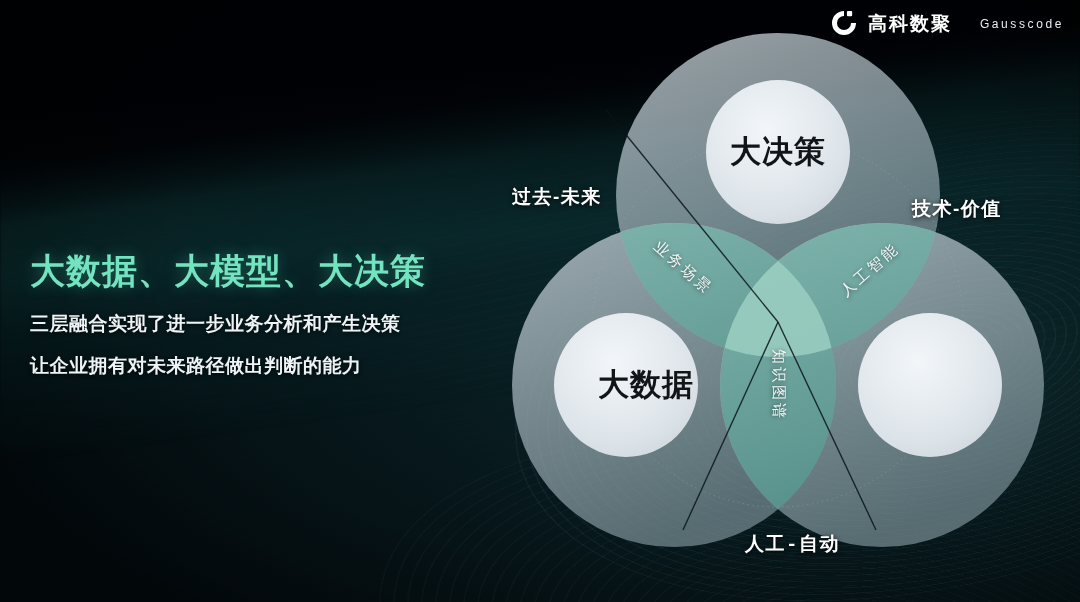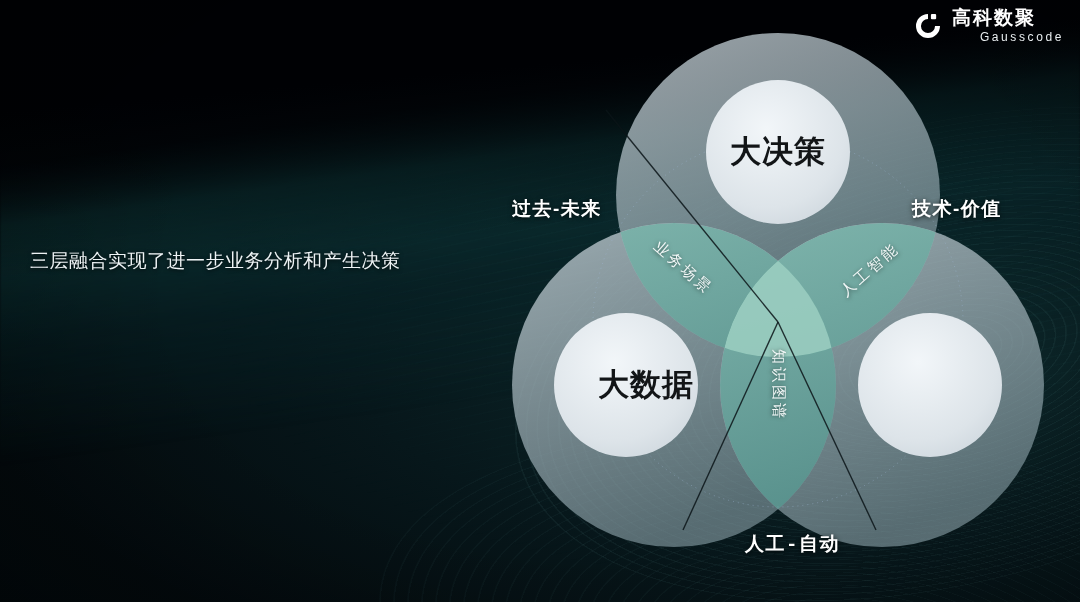--- a/index.html
+++ b/index.html
@@ -67,32 +67,32 @@
   .copy{position:absolute;left:30px;top:248px;width:460px;}
   .headline{
     font-size:35px;font-weight:bold;letter-spacing:1px;
     color:#74e3c0;
     margin:0 0 16px 0;
     text-shadow:0 0 14px rgba(80,220,180,.35);
     white-space:nowrap;
   }
   .subline{
     font-size:19px;color:#eef3f5;margin:0 0 16px 0;
-    letter-spacing:.5px;font-weight:400;
+    letter-spacing:.5px;font-weight:700;
     text-shadow:0 1px 4px rgba(0,0,0,.8);
   }
   .subline:last-child{margin-bottom:0;}
 
   
   .logo{
     position:absolute;right:16px;top:8px;
     display:flex;align-items:center;gap:9px;
   }
   .logo-mark{width:30px;height:30px;flex:0 0 auto;}
-  .logo-text{display:flex;flex-direction:column;line-height:1;}
+  .logo-text{display:flex;flex-direction:row;line-height:1;}
   .logo-cn{font-size:19px;font-weight:bold;color:#fff;letter-spacing:2px;}
   .logo-en{font-size:12px;color:#e9eef0;letter-spacing:2.6px;margin-top:4px;padding-left:28px;}
 
   
   .venn{position:absolute;left:478px;top:10px;width:600px;height:570px;}
   .venn svg{display:block;width:100%;height:100%;}
 
   .lobe-label{
     position:absolute;
     color:#f3f8f8;font-size:15px;letter-spacing:3px;
@@ -131,21 +131,23 @@
         <rect x="19.1" y="3.2" width="5.6" height="5.6" rx="1.1" fill="#ffffff"></rect>
       </svg>
     </span>
     <span class="logo-text">
       <span class="logo-cn">高科数聚</span>
       <span class="logo-en">Gausscode</span>
     </span>
   </div>
 
   <div class="copy">
+    <h1 class="headline">大数据、大模型、大决策</h1>
     <p class="subline">三层融合实现了进一步业务分析和产生决策</p>
+    <p class="subline">让企业拥有对未来路径做出判断的能力</p>
   </div>
 
   <div class="venn">
     <svg viewBox="0 0 600 570" aria-hidden="true">
       <defs>
         <linearGradient id="gLobe" x1="0" y1="0" x2="0.4" y2="1">
           <stop offset="0%" stop-color="#c3ced4" stop-opacity=".80"></stop>
           <stop offset="55%" stop-color="#9fb0b7" stop-opacity=".72"></stop>
           <stop offset="100%" stop-color="#7d939a" stop-opacity=".68"></stop>
         </linearGradient>
@@ -217,17 +219,17 @@
     </svg>
 
     <span class="core-label" style="left:50%;top:142px;transform:translate(-50%,-50%);font-size:31px;text-align:center;">大决策</span>
     <span class="core-label" style="left:148px;top:375px;transform:translate(-50%,-50%);font-size:31px;margin-left:20px;">大数据</span>
 
     <span class="lobe-label" style="left:205px;top:258px;transform:translate(-50%,-50%) rotate(41deg);">业务场景</span>
     <span class="lobe-label" style="left:392px;top:260px;transform:translate(-50%,-50%) rotate(-41deg);">人工智能</span>
     <span class="lobe-label" style="left:300px;top:375px;transform:translate(-50%,-50%) rotate(90deg);">知识图谱</span>
   </div>
 
-  <span class="axis-label" style="left:512px;top:196px;">过去-未来</span>
+  <span class="axis-label" style="left:512px;top:184px;">过去-未来</span>
   <span class="axis-label" style="left:912px;top:196px;">技术-价值</span>
   <span class="axis-label" style="left:745px;top:531px;font-family:Liberation Mono, monospace;">人工-自动</span>
 
 </div>
 
 </body></html>

